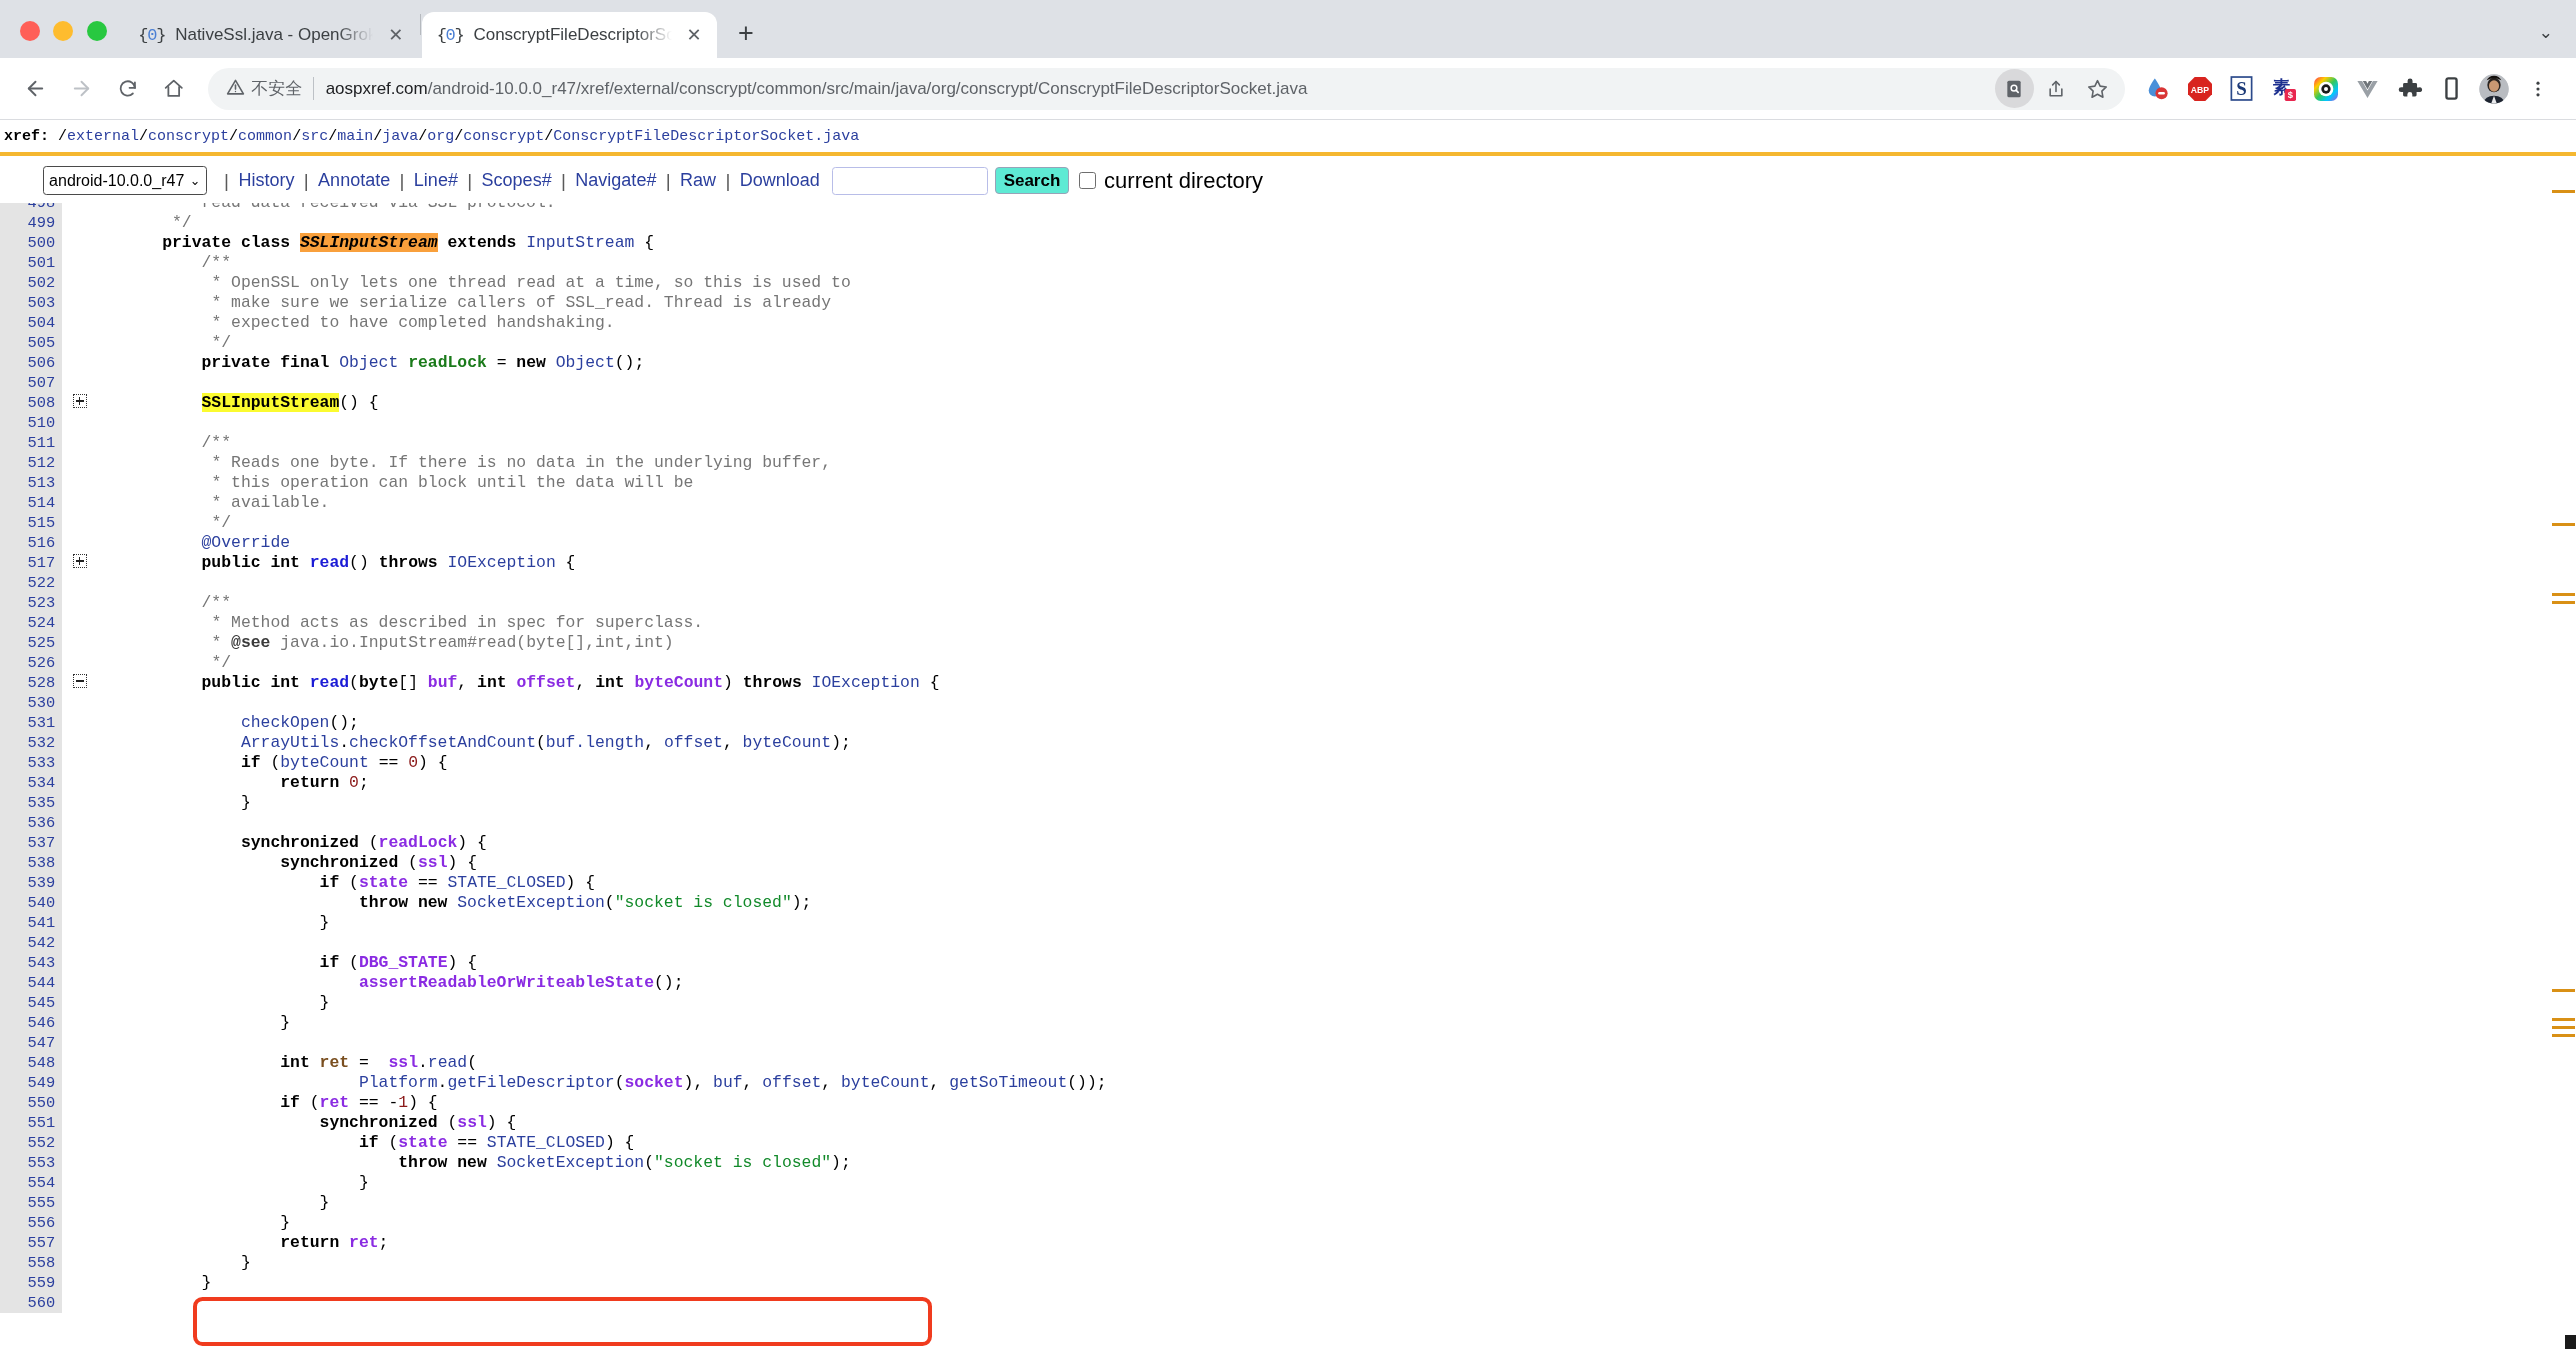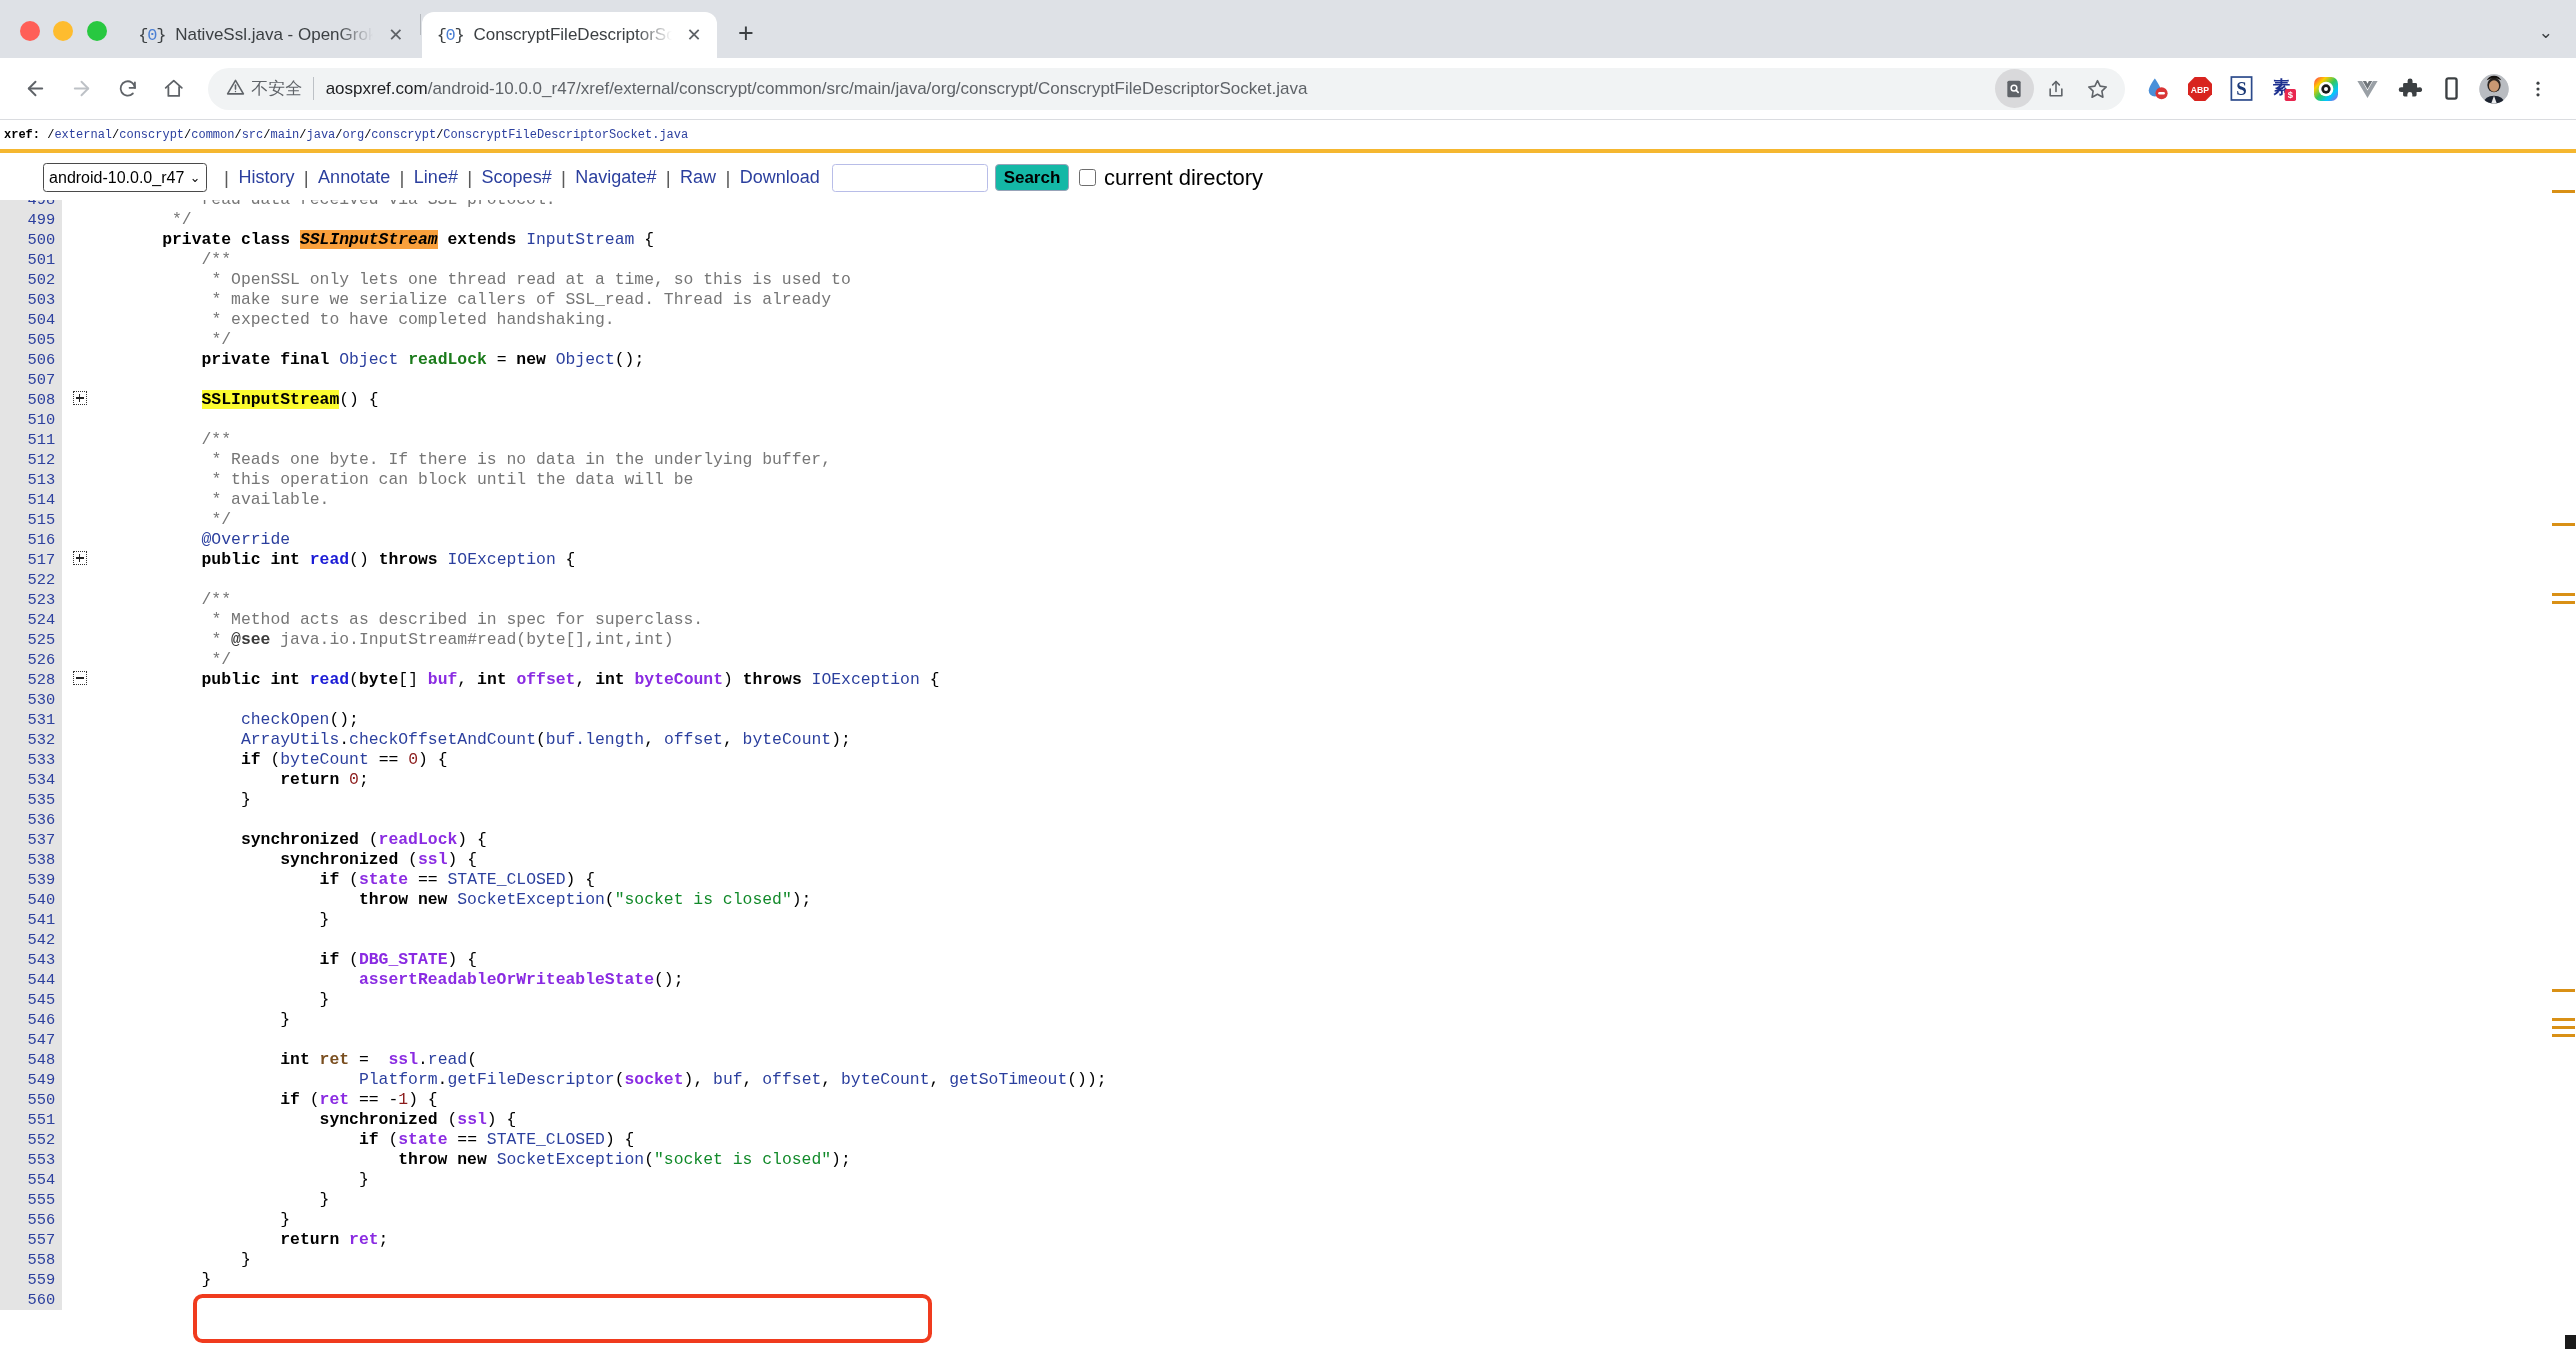--- a/index.html
+++ b/index.html
@@ -133,21 +133,21 @@
     background: #d9d9db; border-radius: 50%;
   }
 
   .ext-icons { display: flex; align-items: center; gap: 4px; flex: 0 0 auto; }
   .ext { width: 38px; height: 38px; display: flex; align-items: center; justify-content: center; position: relative; }
 
   
   .page { background: #ffffff; }
   .xref-header {
     font-family: "Liberation Mono", monospace;
-    font-size: 12px;
+    font-size: 15px;
     padding: 8px 0 6.7px 4px;
     color: #1b2a6b;
     white-space: nowrap;
   }
   .xref-header .lbl { color: #000000; font-weight: bold; }
   .xref-header a { color: #2b3f9e; text-decoration: none; }
   .xref-header .sl { color: #000000; }
 
   .orange-rule { height: 4.7px; background: #f5b730; width: 100%; }
 
@@ -176,21 +176,21 @@
   .nav-pipe { color: #5a5a5a; padding: 0 6.7px; font-size: 19px; }
   .nav-link { color: #2b3f9e; text-decoration: none; padding: 0 2.7px; }
   .search-box {
     width: 156px; height: 28px;
     border: 1.3px solid #b8bde8;
     border-radius: 3.4px;
     background: #ffffff;
     margin: 0 6.7px 0 9.4px;
   }
   .search-btn {
-    background: #14b8a6;
+    background: #5eead4;
     border: 1.3px solid #98a3b8;
     border-radius: 4px;
     font-size: 17px;
     font-weight: bold;
     color: #000;
     padding: 2.7px 8px;
     font-family: "Liberation Sans", sans-serif;
   }
   .cur-dir { display: flex; align-items: center; gap: 8px; margin-left: 9.4px; }
   .cb {

